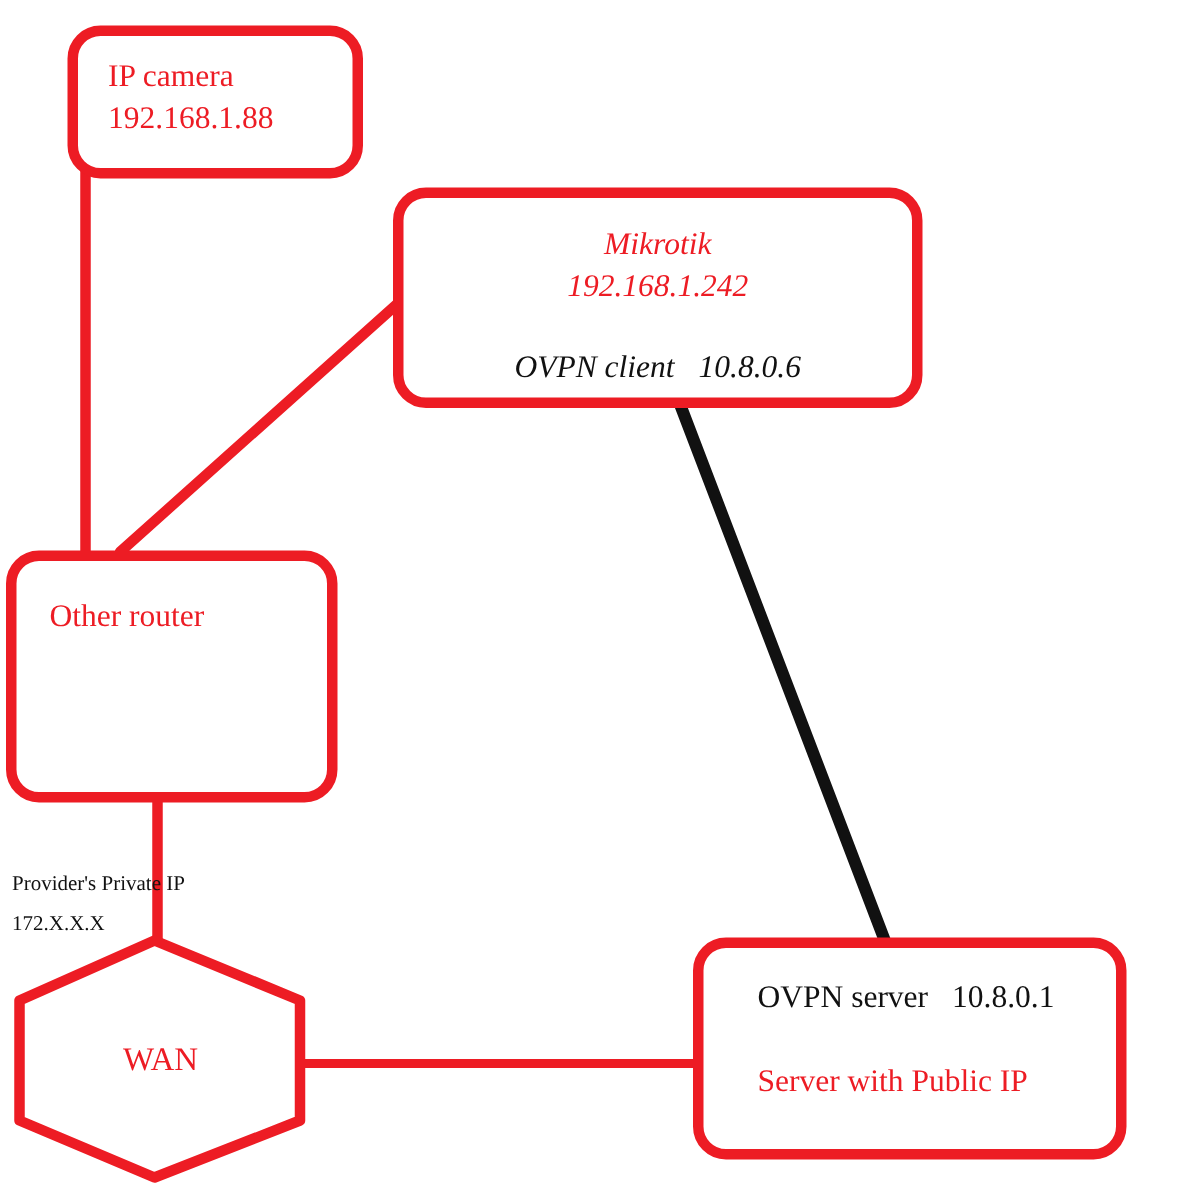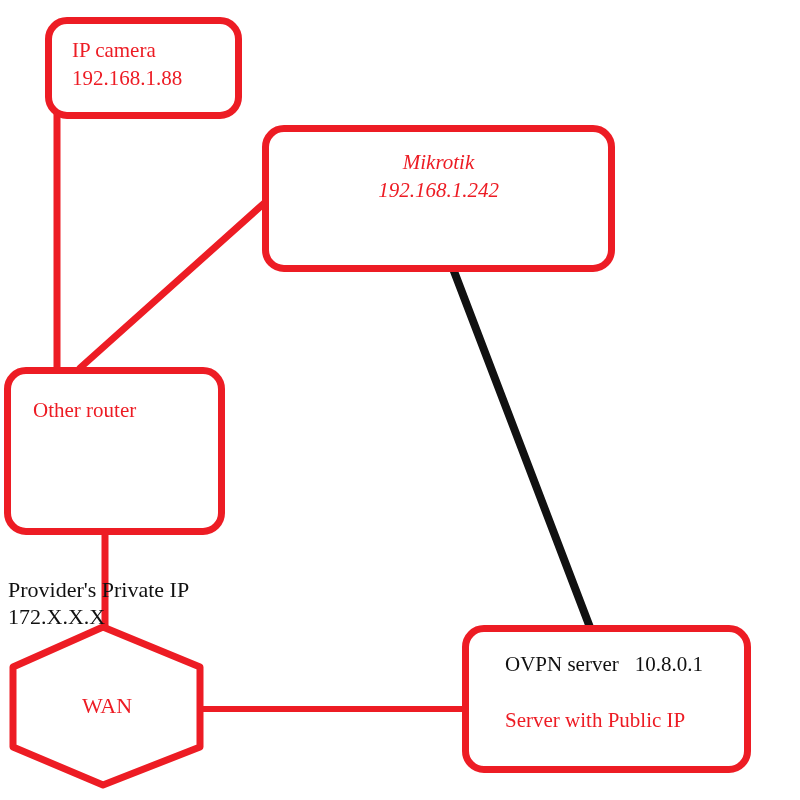--- a/index.html
+++ b/index.html
@@ -67,21 +67,21 @@
     left: 13px; top: 627px; width: 188px; height: 158px;
     display: flex;
     align-items: center;
     justify-content: center;
     font-size: 22px;
     color: #ed1c24;
   }
   .provider-note {
     position: absolute;
     left: 8px; top: 576px;
-    font-size: 22px;
+    font-size: 14px;
     line-height: 27px;
     color: #111111;
     white-space: nowrap;
   }
 </style>
 </head>
 <body>
 
 <div class="stage">
 
@@ -95,20 +95,23 @@
   </svg>
 
   <div class="node node-ip-camera">
     <div class="red-text">IP camera</div>
     <div class="red-text">192.168.1.88</div>
   </div>
 
   <div class="node node-mikrotik">
     <div class="red-text">Mikrotik</div>
     <div class="red-text">192.168.1.242</div>
+    <div class="ovpn-row black-text">
+      <span>OVPN client</span><span class="ovpn-gap"></span><span>10.8.0.6</span>
+    </div>
   </div>
 
   <div class="node node-other-router">
     <div class="red-text">Other router</div>
   </div>
 
   <div class="provider-note">
     <div>Provider's Private IP</div>
     <div>172.X.X.X</div>
   </div>

